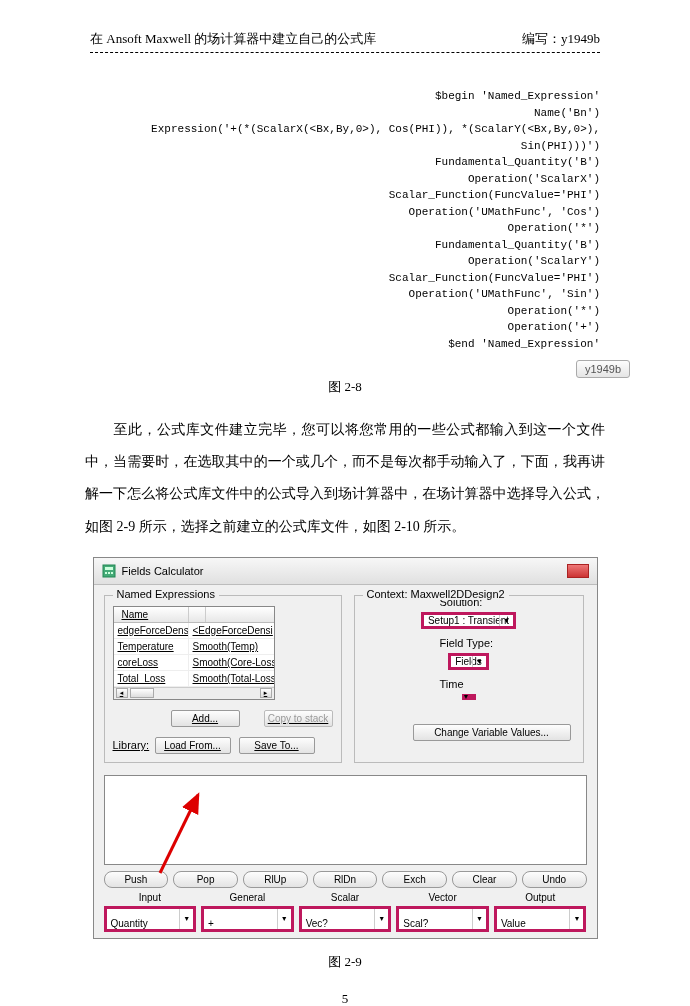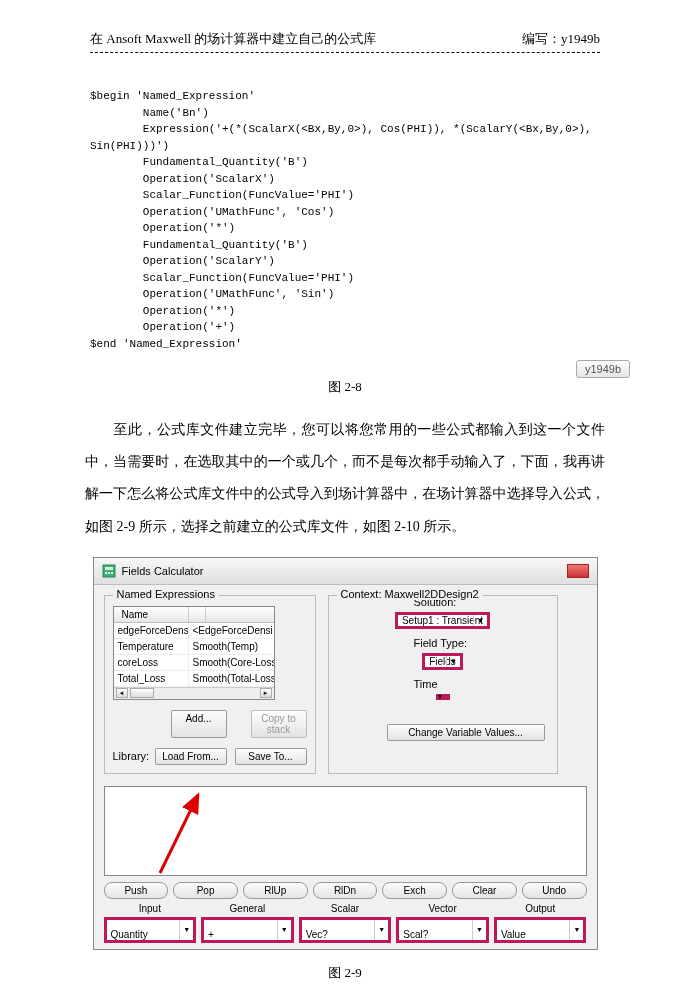--- a/index.html
+++ b/index.html
@@ -24,20 +24,21 @@
   .header-divider {
     border-top: 1px dashed #000;
     margin-bottom: 35px;
   }
   .code-block {
     font-family: "Courier New", monospace;
     font-size: 11px;
     line-height: 1.5;
     white-space: pre;
     margin-bottom: 8px;
+    text-align: right;
   }
   .badge {
     display: inline-block;
     background: linear-gradient(to bottom, #fdfdfd, #e5e5e5);
     border: 1px solid #aaa;
     border-radius: 3px;
     padding: 2px 8px;
     font-family: Arial, sans-serif;
     font-size: 11px;
     color: #555;
@@ -105,21 +106,22 @@
   }
   .group-title {
     position: absolute;
     top: -8px;
     left: 8px;
     background: #f0f0f0;
     padding: 0 4px;
     font-size: 11px;
   }
   .named-expr {
-    width: 212px;
+    width: 238px;
+    text-decoration: underline;
   }
   .ne-table {
     border: 1px solid #888;
     background: #fff;
     width: 162px;
     font-size: 10px;
   }
   .ne-header {
     display: flex;
     background: linear-gradient(to bottom, #fff, #e7e7e7);

